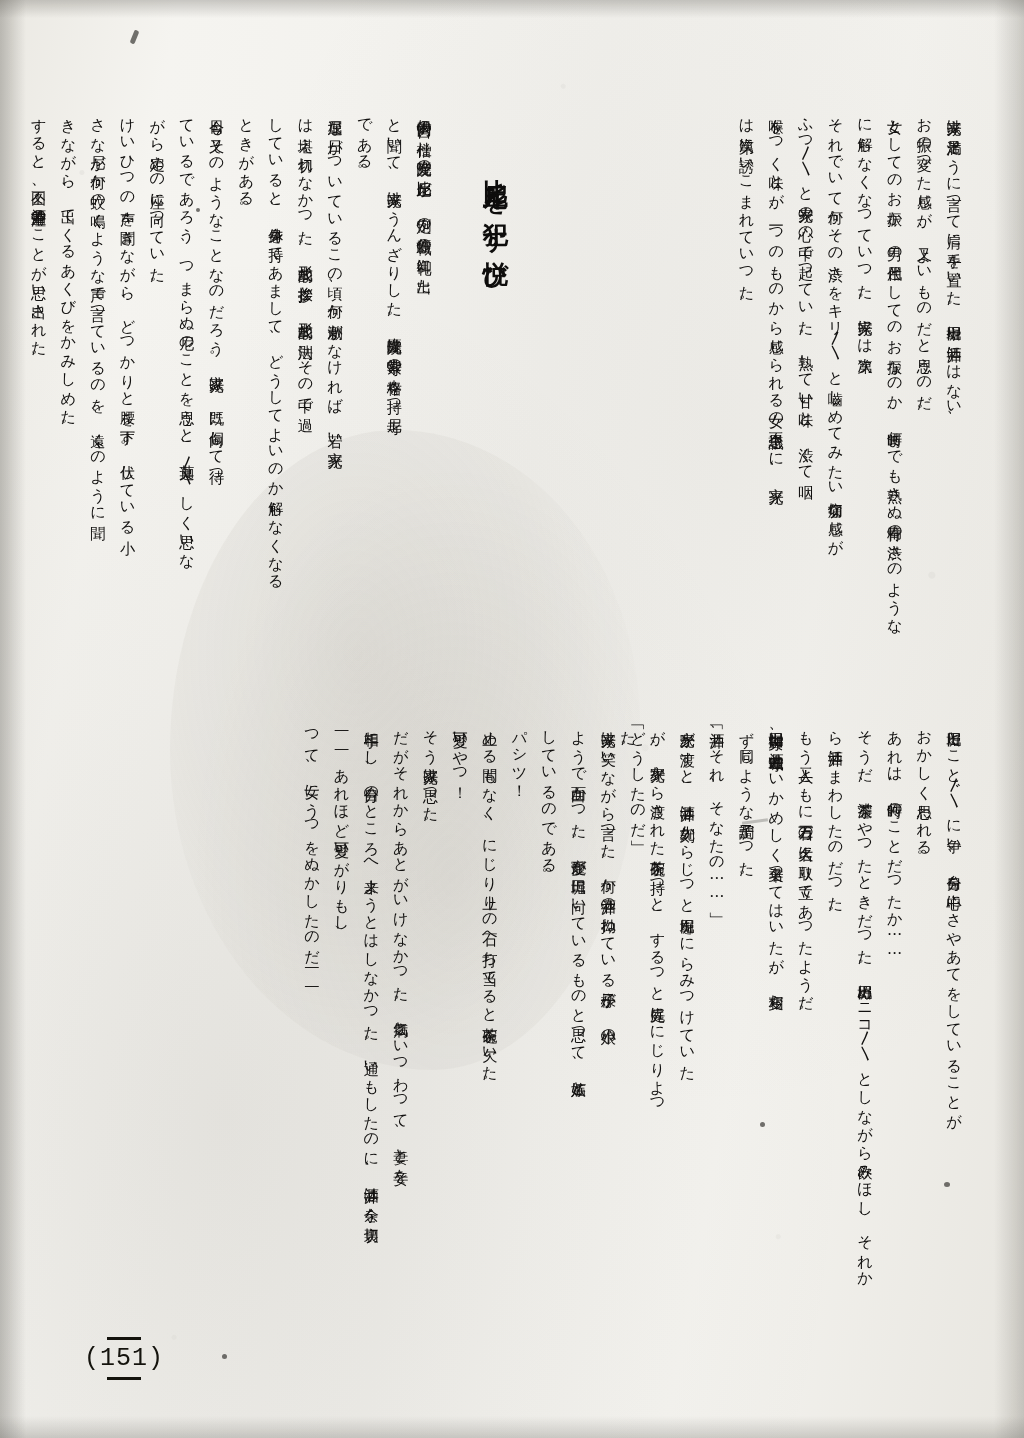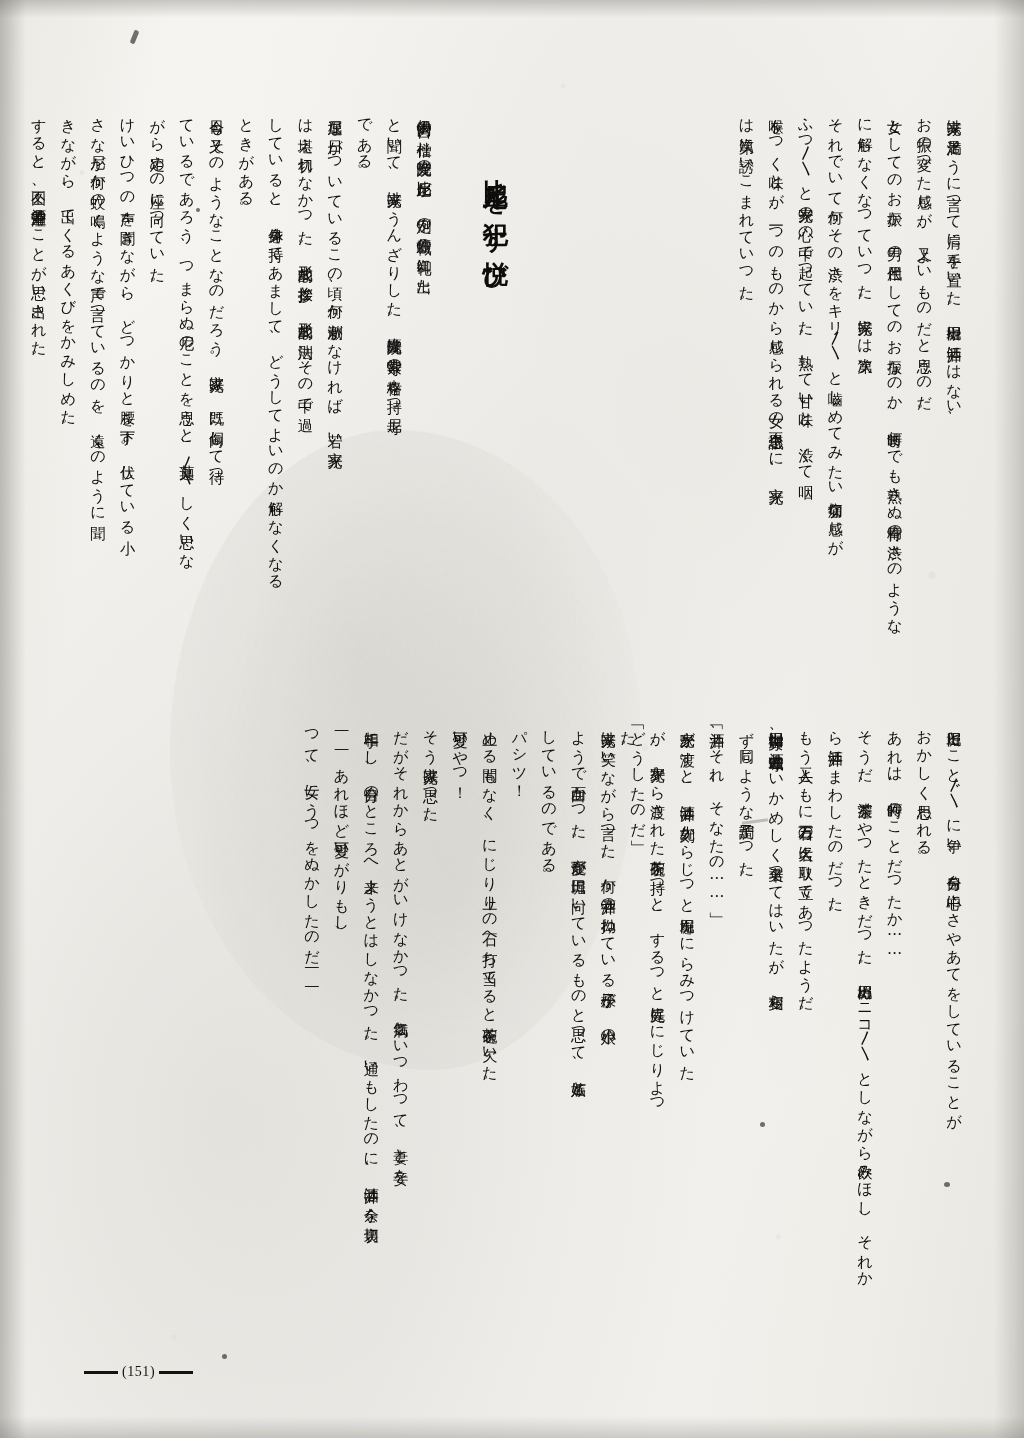--- a/index.html
+++ b/index.html
@@ -127,27 +127,28 @@
     letter-spacing: .18em;
     color: #100f0e;
     top: 158px;
     right: 512px;
   }
 
   .folio {
     position: absolute;
     left: 84px;
     bottom: 58px;
-    font-family: Liberation Serif, serif;
-    font-size: 14px;
+    font-family: Liberation Mono, monospace;
+    font-size: 25px;
     letter-spacing: .04em;
     color: #16150f;
     display: flex;
     align-items: center;
     gap: 4px;
+    flex-direction: column;
   }
   .folio .rule {
     display: inline-block;
     width: 34px;
     height: 3px;
     background: #16150f;
   }
 
   .ink-streak {
     position: absolute;

